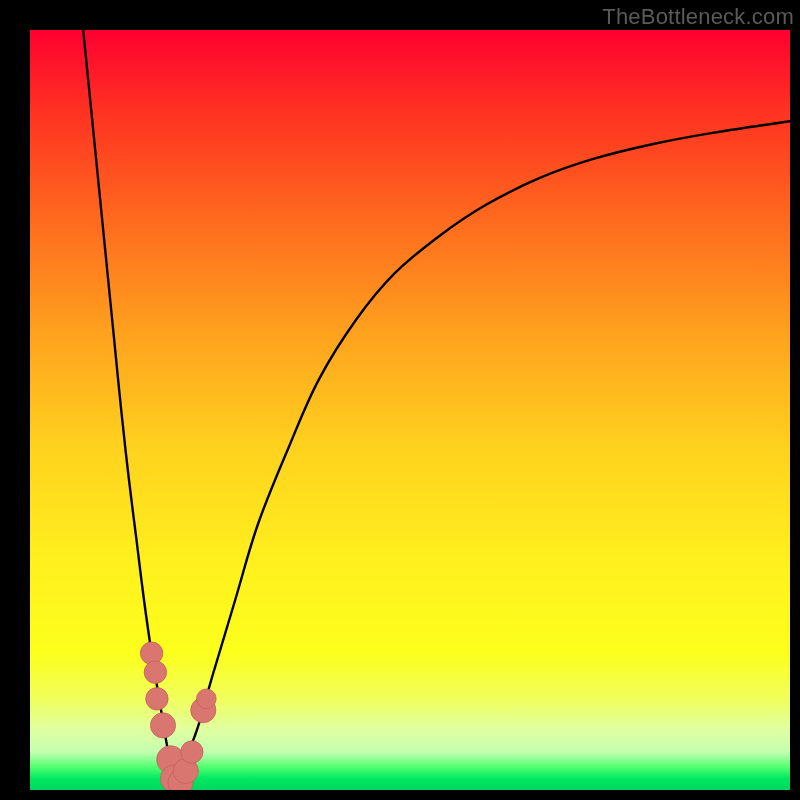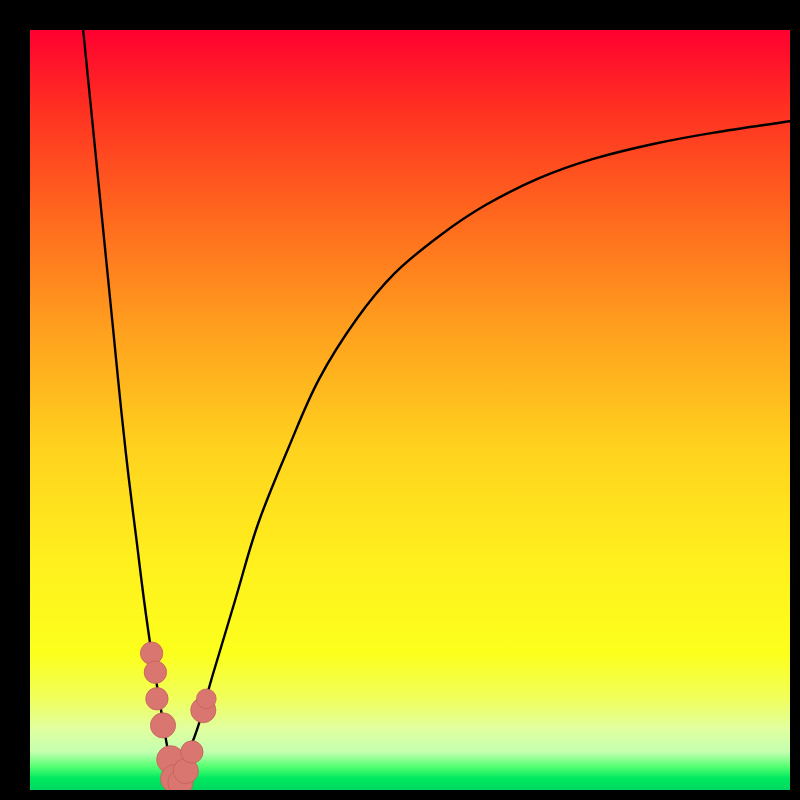--- a/index.html
+++ b/index.html
@@ -70,13 +70,14 @@
         <circle cx="133.00" cy="695.40" r="12.58" fill="#d9766f" stroke="#c4615b" stroke-width="0.8"></circle>
         <circle cx="140.60" cy="729.60" r="13.94" fill="#d9766f" stroke="#c4615b" stroke-width="0.8"></circle>
         <circle cx="144.40" cy="748.60" r="13.94" fill="#d9766f" stroke="#c4615b" stroke-width="0.8"></circle>
         <circle cx="150.48" cy="752.40" r="12.58" fill="#d9766f" stroke="#c4615b" stroke-width="0.8"></circle>
         <circle cx="155.80" cy="741.00" r="12.58" fill="#d9766f" stroke="#c4615b" stroke-width="0.8"></circle>
         <circle cx="161.88" cy="722.00" r="11.21" fill="#d9766f" stroke="#c4615b" stroke-width="0.8"></circle>
         <circle cx="173.28" cy="680.20" r="12.58" fill="#d9766f" stroke="#c4615b" stroke-width="0.8"></circle>
         <circle cx="176.32" cy="668.80" r="9.84" fill="#d9766f" stroke="#c4615b" stroke-width="0.8"></circle>
       </svg>
   </div>
+  <div class="watermark">TheBottleneck.com</div>
 </div>
 
 </body></html>

